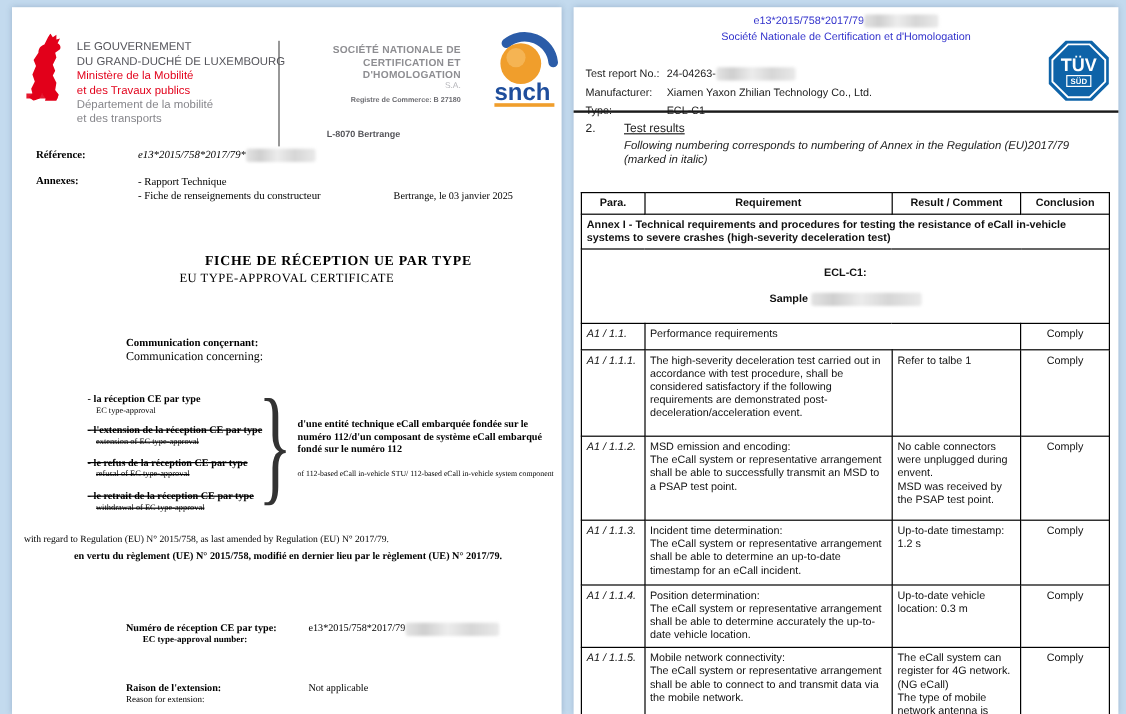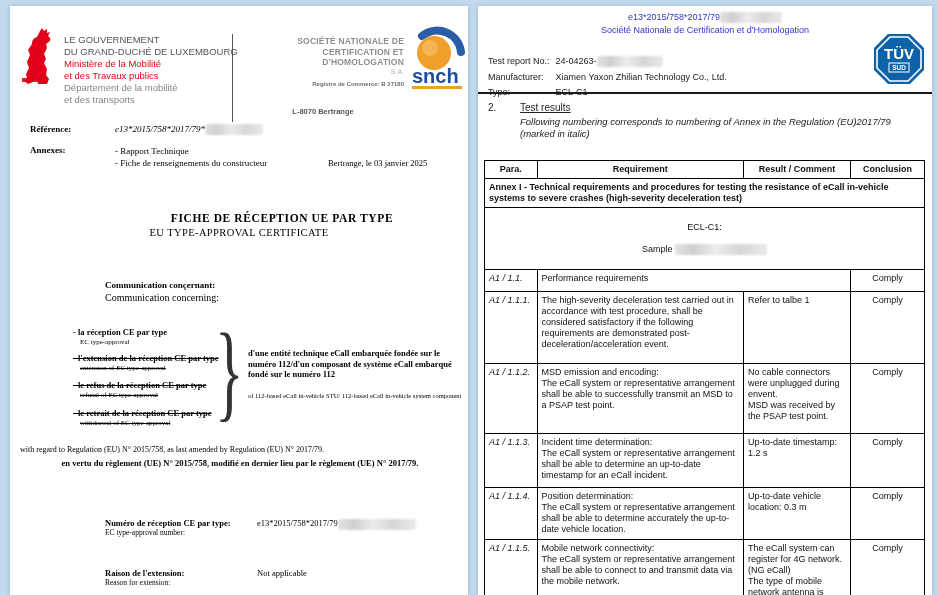--- a/index.html
+++ b/index.html
@@ -17,21 +17,21 @@
     display:inline-block;height:11px;vertical-align:middle;border-radius:2px;
     background:linear-gradient(90deg,#e3e3e3,#cfcfcf 20%,#ececec 45%,#d6d6d6 70%,#e9e9e9);
     filter:blur(1.2px);
   }
 
   
   .gov-block{left:54px;top:28px;font-family:"Liberation Sans",sans-serif;font-size:9.5px;line-height:12px;color:#54545a;}
   .gov-red{color:#e2001a;}
   .gov-gray{color:#85858a;}
   .hdr-divider{left:222px;top:28px;width:1px;height:88px;background:#555;}
-  .snch-block{left:232px;top:30px;width:162px;text-align:right;font-family:"Liberation Sans",sans-serif;}
+  .snch-block{left:212px;top:30px;width:162px;text-align:right;font-family:"Liberation Sans",sans-serif;}
   .snch-name{font-size:8.5px;line-height:10.5px;color:#8e8e92;font-weight:bold;letter-spacing:.2px;}
   .snch-sa{font-size:7px;color:#b5b5ba;}
   .snch-reg{font-size:6px;color:#6d6d72;font-weight:bold;margin-top:6px;}
   .snch-city{font-size:7.5px;color:#55555a;font-weight:bold;margin-top:20px;text-align:center;}
   .snch-logo{left:398px;top:20px;}
   .lion{left:6px;top:22px;}
 
   .ref-row{left:20px;top:118px;font-size:9px;}
   .lbl-b{font-weight:bold;}
   .ref-val{left:105px;top:118px;font-size:9px;font-style:italic;}
@@ -51,21 +51,21 @@
   .opt.struck .main,.opt.struck .sub{text-decoration:line-through;}
   .brace{left:205px;top:316px;width:30px;height:104px;font-size:108px;line-height:100px;
          transform:scaleX(.55);transform-origin:left top;color:#333;font-weight:300;}
   .subject{left:238px;top:342px;width:218px;font-size:8.5px;line-height:10.5px;font-weight:bold;}
   .subject-sub{left:238px;top:386px;width:218px;font-size:6.5px;line-height:8px;}
 
   .reg-fr{left:10px;top:452px;width:440px;text-align:center;font-size:8.5px;font-weight:bold;}
   .reg-en{left:10px;top:439px;width:440px;text-align:left;font-size:8px;}
 
   .num-lbl{left:95px;top:512px;font-size:8.5px;}
-  .num-lbl .en{font-size:7.5px;font-weight:normal;}
+  .num-lbl .en{font-size:7.5px;font-weight:bold;margin-left:14px;}
   .num-val{left:247px;top:512px;font-size:8.5px;}
   .ext-lbl{left:95px;top:562px;font-size:8.5px;}
   .ext-val{left:247px;top:562px;font-size:8.5px;}
 
   
   .r-head1{left:0;top:6px;width:100%;text-align:center;font-size:9px;color:#3333cc;}
   .r-head2{left:0;top:19px;width:100%;text-align:center;font-size:9px;color:#3333cc;}
   .info{left:8px;top:47px;font-size:9px;color:#222;line-height:13.5px;}
   .info td{padding:0 4px 0 0;vertical-align:top;}
   .tuv{right:6px;top:26px;}
@@ -76,21 +76,21 @@
 
   table.results{position:absolute;left:6px;top:154px;width:441px;border-collapse:collapse;table-layout:fixed;
     font-size:9px;color:#111;}
   table.results th,table.results td{border:1.5px solid #000;padding:3px 4px;vertical-align:top;white-space:pre-line;line-height:11px;}
   table.results th{font-weight:bold;text-align:center;white-space:normal;}
   .col-para{width:52px;}
   .col-req{width:204px;}
   .col-res{width:106px;}
   .col-con{width:73px;}
   .annex-row td{font-weight:bold;white-space:normal;margin-top:29px;}
-  .sample-row td{text-align:center;white-space:normal;}
+  .sample-row td{text-align:center;white-space:normal;font-weight:bold;}
   .para-cell{font-style:italic;}
   .concl-cell{text-align:center;}
 </style>
 </head>
 <body>
 
 <div class="page" id="page-left">
 
   <div class="abs lion">
     <svg width="40" height="56" viewBox="0 0 40 56">

